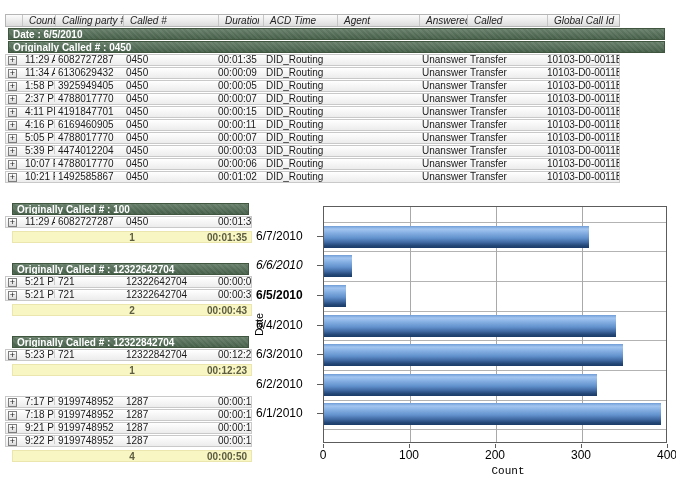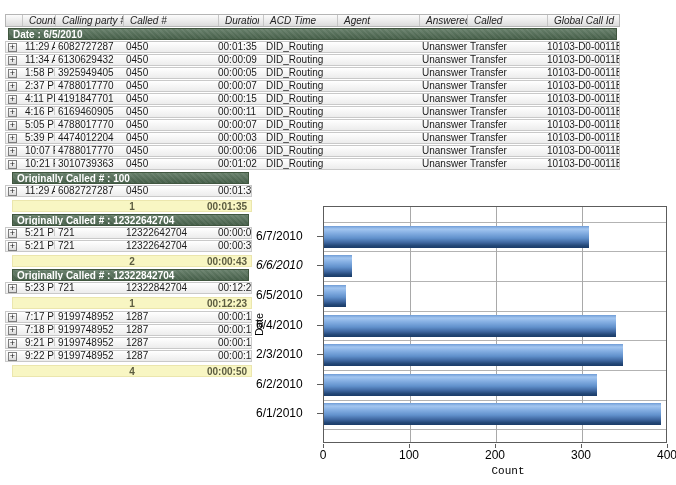--- a/index.html
+++ b/index.html
@@ -24,23 +24,23 @@
   .hc.nb { border-left: none; }
 
   .group-bar {
     height: 12px; line-height: 11px; padding-left: 4px;
     color: #fff; font-weight: bold; white-space: nowrap; overflow: hidden;
     background-color: #4d6951;
     background-image: linear-gradient(rgba(255,255,255,.14), rgba(0,0,0,.10)),
       repeating-linear-gradient(45deg, rgba(255,255,255,.07) 0 2px, transparent 2px 4px);
     border: 1px solid #40563f;
   }
-  .group-bar.wbar { margin: 1px 0 0 3px; width: 609px; }
+  .group-bar.wbar { margin: 1px 0 0 3px; width: 657px; }
   .group-bar.nbar { margin-left: 7px; width: 237px; }
-  .group-block.narrow { margin-top: 2px; }
+  .group-block.narrow { margin-top: 20px; }
 
   .trow {
     margin-top: 1px; height: 12px; display: grid; align-items: center;
     background: linear-gradient(#ffffff, #ececec);
     border: 1px solid #c9c9c9;
   }
   .trow.widerow { grid-template-columns: 16px 33px 68px 95px 41px 4px 74px 82px 48px 80px 1fr; width: 615px; }
   .trow.narrowrow { grid-template-columns: 16px 33px 68px 95px 1fr; width: 247px; }
   .cell { padding-left: 3px; line-height: 10px; white-space: nowrap; overflow: hidden; }
   .cell.right { text-align: right; padding-right: 3px; padding-left: 0; }
@@ -93,20 +93,21 @@
       <div class="hc">Agent</div>
       <div class="hc">Answered</div>
       <div class="hc">Called</div>
       <div class="hc">Global Call Id</div>
     </div>
 
     <div class="group-bar wbar">Date : 6/5/2010</div>
 
     <div id="groups">
         <div class="group-block wide">
+          <div class="group-bar wbar">Originally Called # : 0450</div>
           <div class="trow widerow">
             <div class="cell expcell"><span class="expbtn">+</span></div>
             <div class="cell">11:29 AM</div>
             <div class="cell">6082727287</div>
             <div class="cell">0450</div>
             <div class="cell right">00:01:35</div>
             <div class="cell"></div>
             <div class="cell">DID_Routing</div>
             <div class="cell"></div>
             <div class="cell">Unanswered</div>
@@ -213,21 +214,21 @@
             <div class="cell"></div>
             <div class="cell">DID_Routing</div>
             <div class="cell"></div>
             <div class="cell">Unanswered</div>
             <div class="cell">Transfer</div>
             <div class="cell right">10103-D0-0011B-77E</div>
           </div>
           <div class="trow widerow">
             <div class="cell expcell"><span class="expbtn">+</span></div>
             <div class="cell">10:21 PM</div>
-            <div class="cell">3010739363</div>
+            <div class="cell">1492585867</div>
             <div class="cell">0450</div>
             <div class="cell right">00:01:02</div>
             <div class="cell"></div>
             <div class="cell">DID_Routing</div>
             <div class="cell"></div>
             <div class="cell">Unanswered</div>
             <div class="cell">Transfer</div>
             <div class="cell right">10103-D0-0011B-77F</div>
           </div>
         </div>
@@ -341,25 +342,25 @@
         <div class="bar" style="top: 107.5px; width: 292.4px;"></div>
         <div class="bar" style="top: 137.125px; width: 299.28px;"></div>
         <div class="bar" style="top: 166.75px; width: 273.48px;"></div>
         <div class="bar" style="top: 196.375px; width: 337.12px;"></div>
       </div>
     <div id="axes">
         <div class="ylab" style="top: 33.625px;">6/7/2010</div>
         <div class="ytick" style="top: 40.625px;"></div>
         <div class="ylab" style="top: 63.25px; font-style: italic;">6/6/2010</div>
         <div class="ytick" style="top: 70.25px;"></div>
-        <div class="ylab" style="top: 92.875px;">6/5/2010</div>
+        <div class="ylab" style="top: 92.875px; font-weight: bold;">6/5/2010</div>
         <div class="ytick" style="top: 99.875px;"></div>
         <div class="ylab" style="top: 122.5px;">6/4/2010</div>
         <div class="ytick" style="top: 129.5px;"></div>
-        <div class="ylab" style="top: 152.125px;">2/3/2010</div>
+        <div class="ylab" style="top: 152.125px;">6/3/2010</div>
         <div class="ytick" style="top: 159.125px;"></div>
         <div class="ylab" style="top: 181.75px;">6/2/2010</div>
         <div class="ytick" style="top: 188.75px;"></div>
         <div class="ylab" style="top: 211.375px;">6/1/2010</div>
         <div class="ytick" style="top: 218.375px;"></div>
         <div class="xtick" style="left: 73px;"></div>
         <div class="xlab" style="left: 53px;">0</div>
         <div class="xtick" style="left: 159px;"></div>
         <div class="xlab" style="left: 139px;">100</div>
         <div class="xtick" style="left: 245px;"></div>

